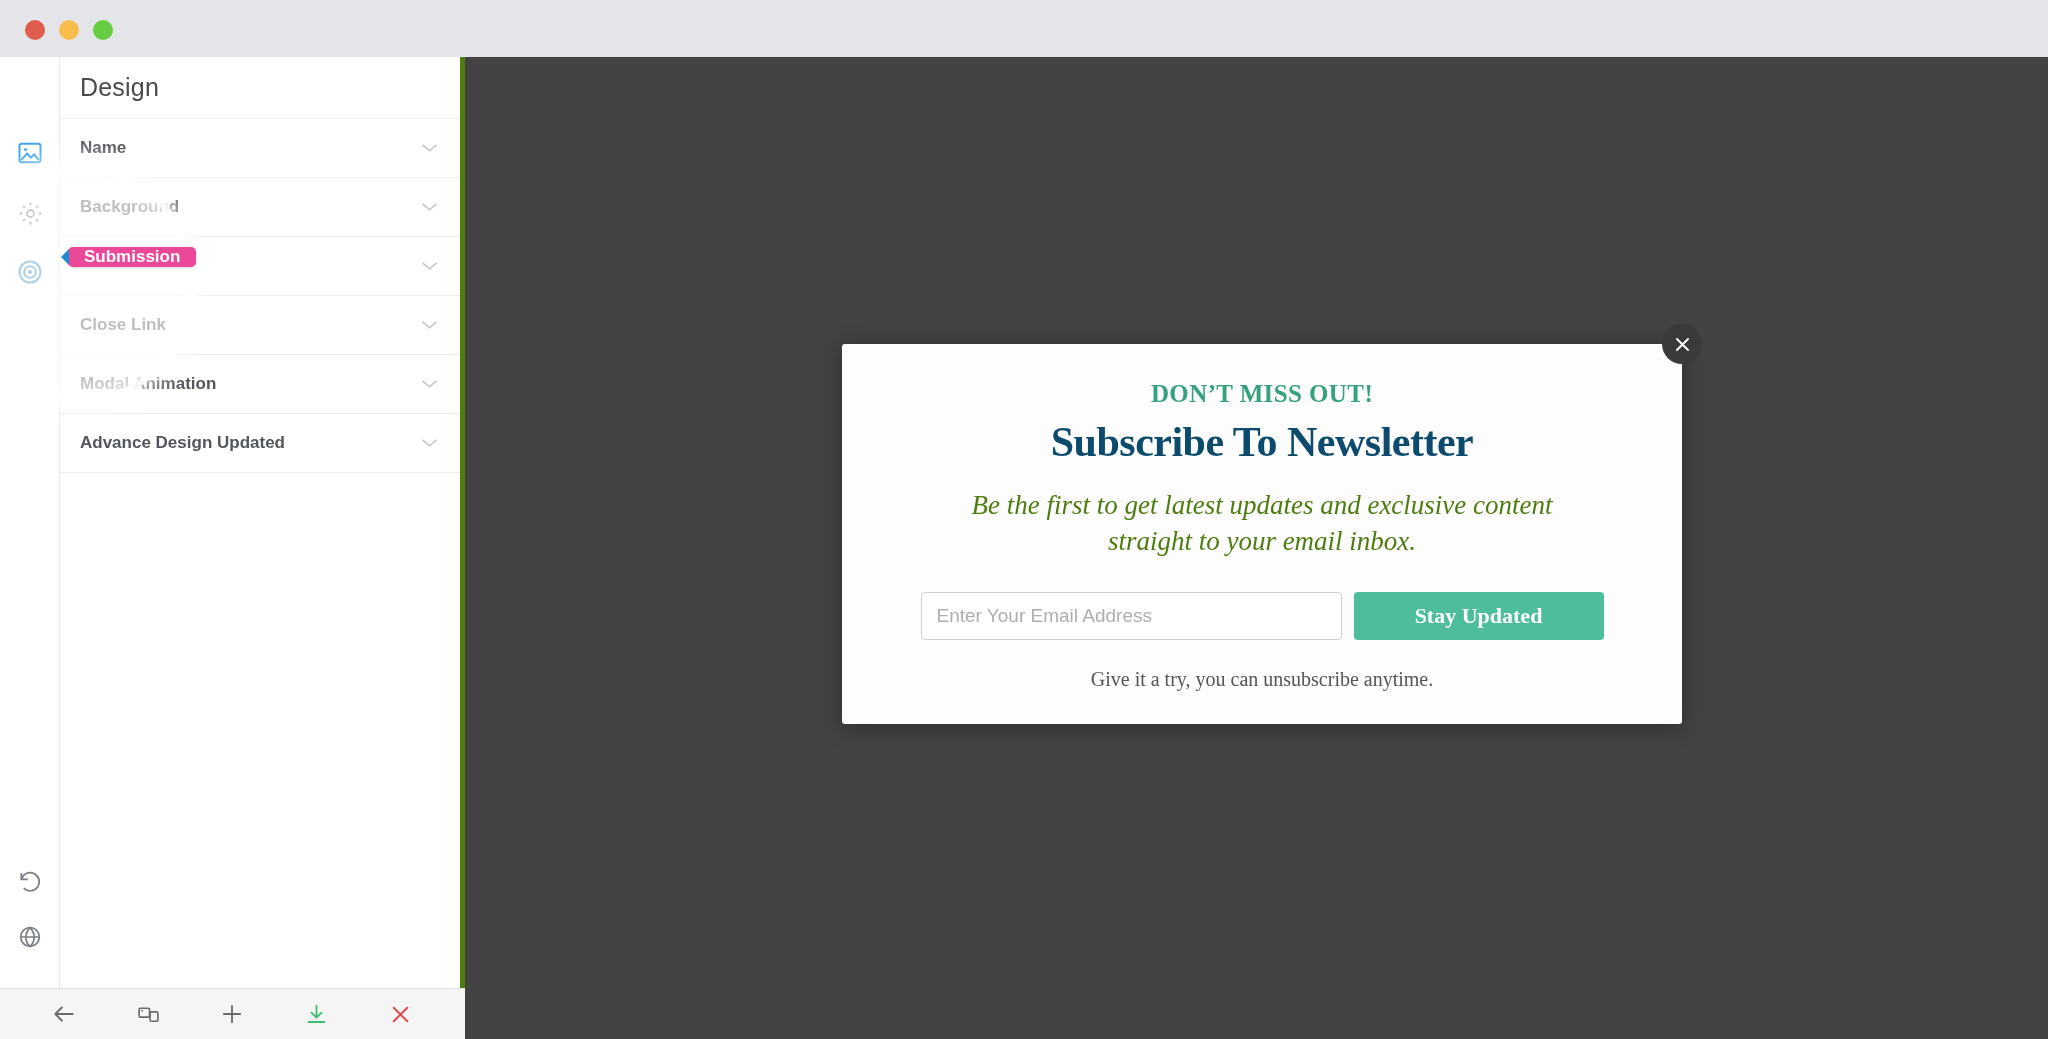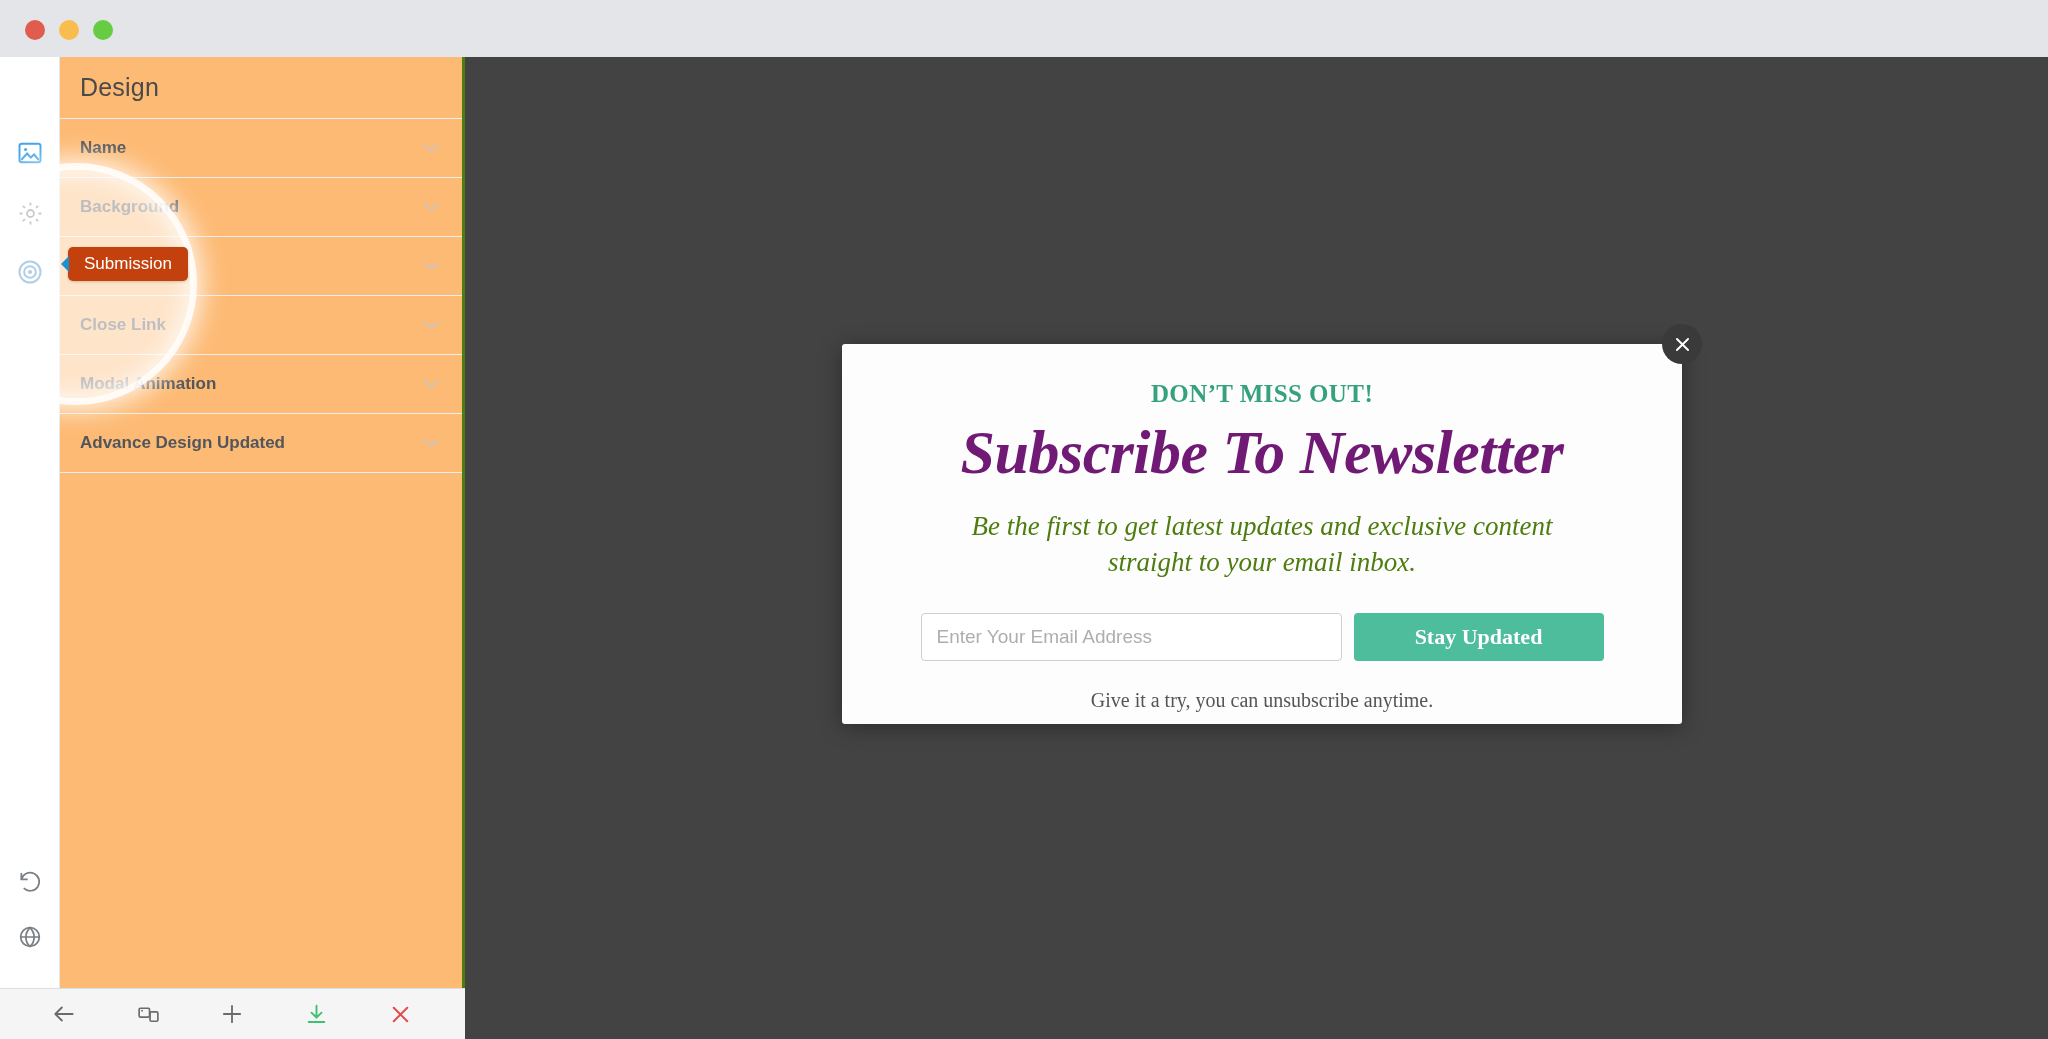--- a/index.html
+++ b/index.html
@@ -67,22 +67,22 @@
   .rail-target { top: 199px; }
   .rail-undo   { top: 808px; }
   .rail-globe  { top: 864px; }
 
   
   .design-panel {
     position: absolute;
     top: 57px; left: 60px;
     width: 405px;
     height: 931px;
-    background: #fdba74;
-    border-right: 3px solid #4d7c0f;
+    background: #ffffff;
+    border-right: 5px solid #4d7c0f;
     z-index: 2;
   }
 
   .panel-header {
     height: 62px;
     display: flex;
     align-items: center;
     padding-left: 20px;
     border-bottom: 1px solid #ededed;
   }
@@ -141,26 +141,25 @@
     font-family: "Liberation Serif", serif;
     font-weight: bold;
     font-size: 25px;
     color: #35a17e;
     letter-spacing: .4px;
   }
 
   .nl-headline {
     font-family: "Liberation Serif", serif;
     font-weight: bold;
-    font-size: 62px;
+    font-size: 42px;
     line-height: 1.05;
-    color: #701a75;
+    color: #0c4a6e;
     margin-top: 12px;
     letter-spacing: -.5px;
-    font-style: italic;
   }
 
   .nl-sub {
     font-family: "Liberation Serif", serif;
     font-style: italic;
     font-size: 27px;
     line-height: 1.32;
     color: #4d7c0f;
     margin-top: 24px;
     padding: 0 90px;
@@ -261,26 +260,26 @@
       inset 0 0 18px 6px rgba(255,255,255,.6);
     pointer-events: none;
     z-index: 6;
   }
 
   
   .submission-badge {
     position: absolute;
     top: 247px;
     left: 68px;
-    height: 34px;
-    background: #c2410c;
+    height: 20px;
+    background: #ec4899;
     border-radius: 5px;
     color: #ffffff;
     font-size: 17px;
-    font-weight: 400;
+    font-weight: 700;
     display: flex;
     align-items: center;
     padding: 0 16px;
     z-index: 7;
     box-shadow: 0 1px 3px rgba(0,0,0,.18);
   }
   .submission-badge::before {
     content: "";
     position: absolute;
     left: -7px;

